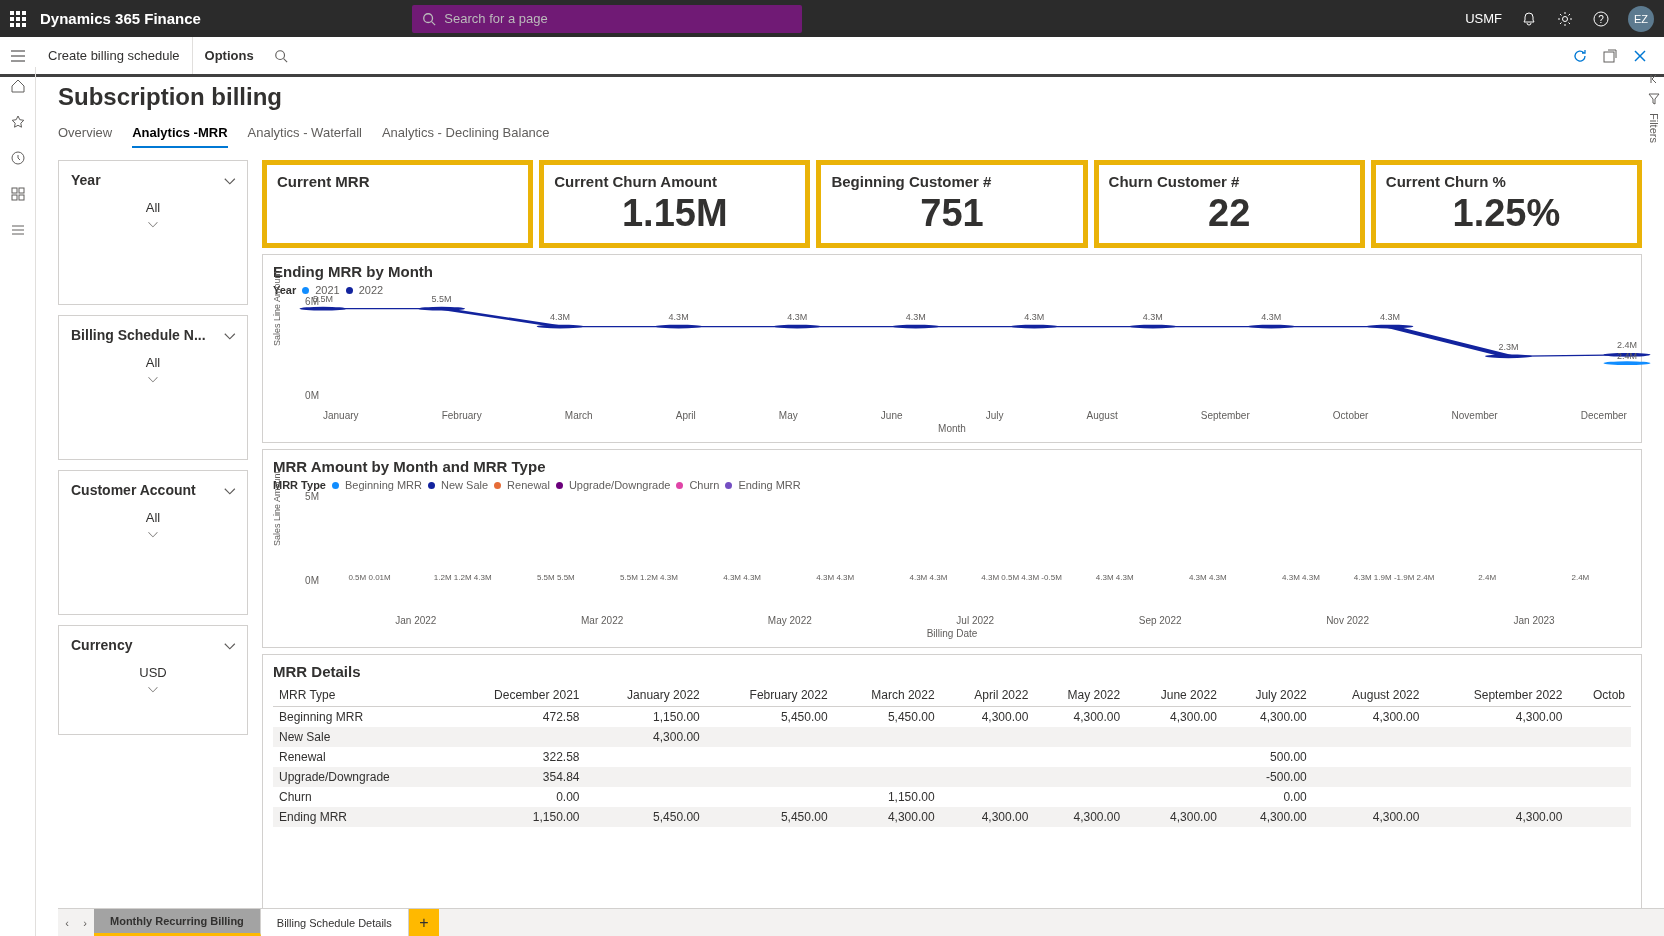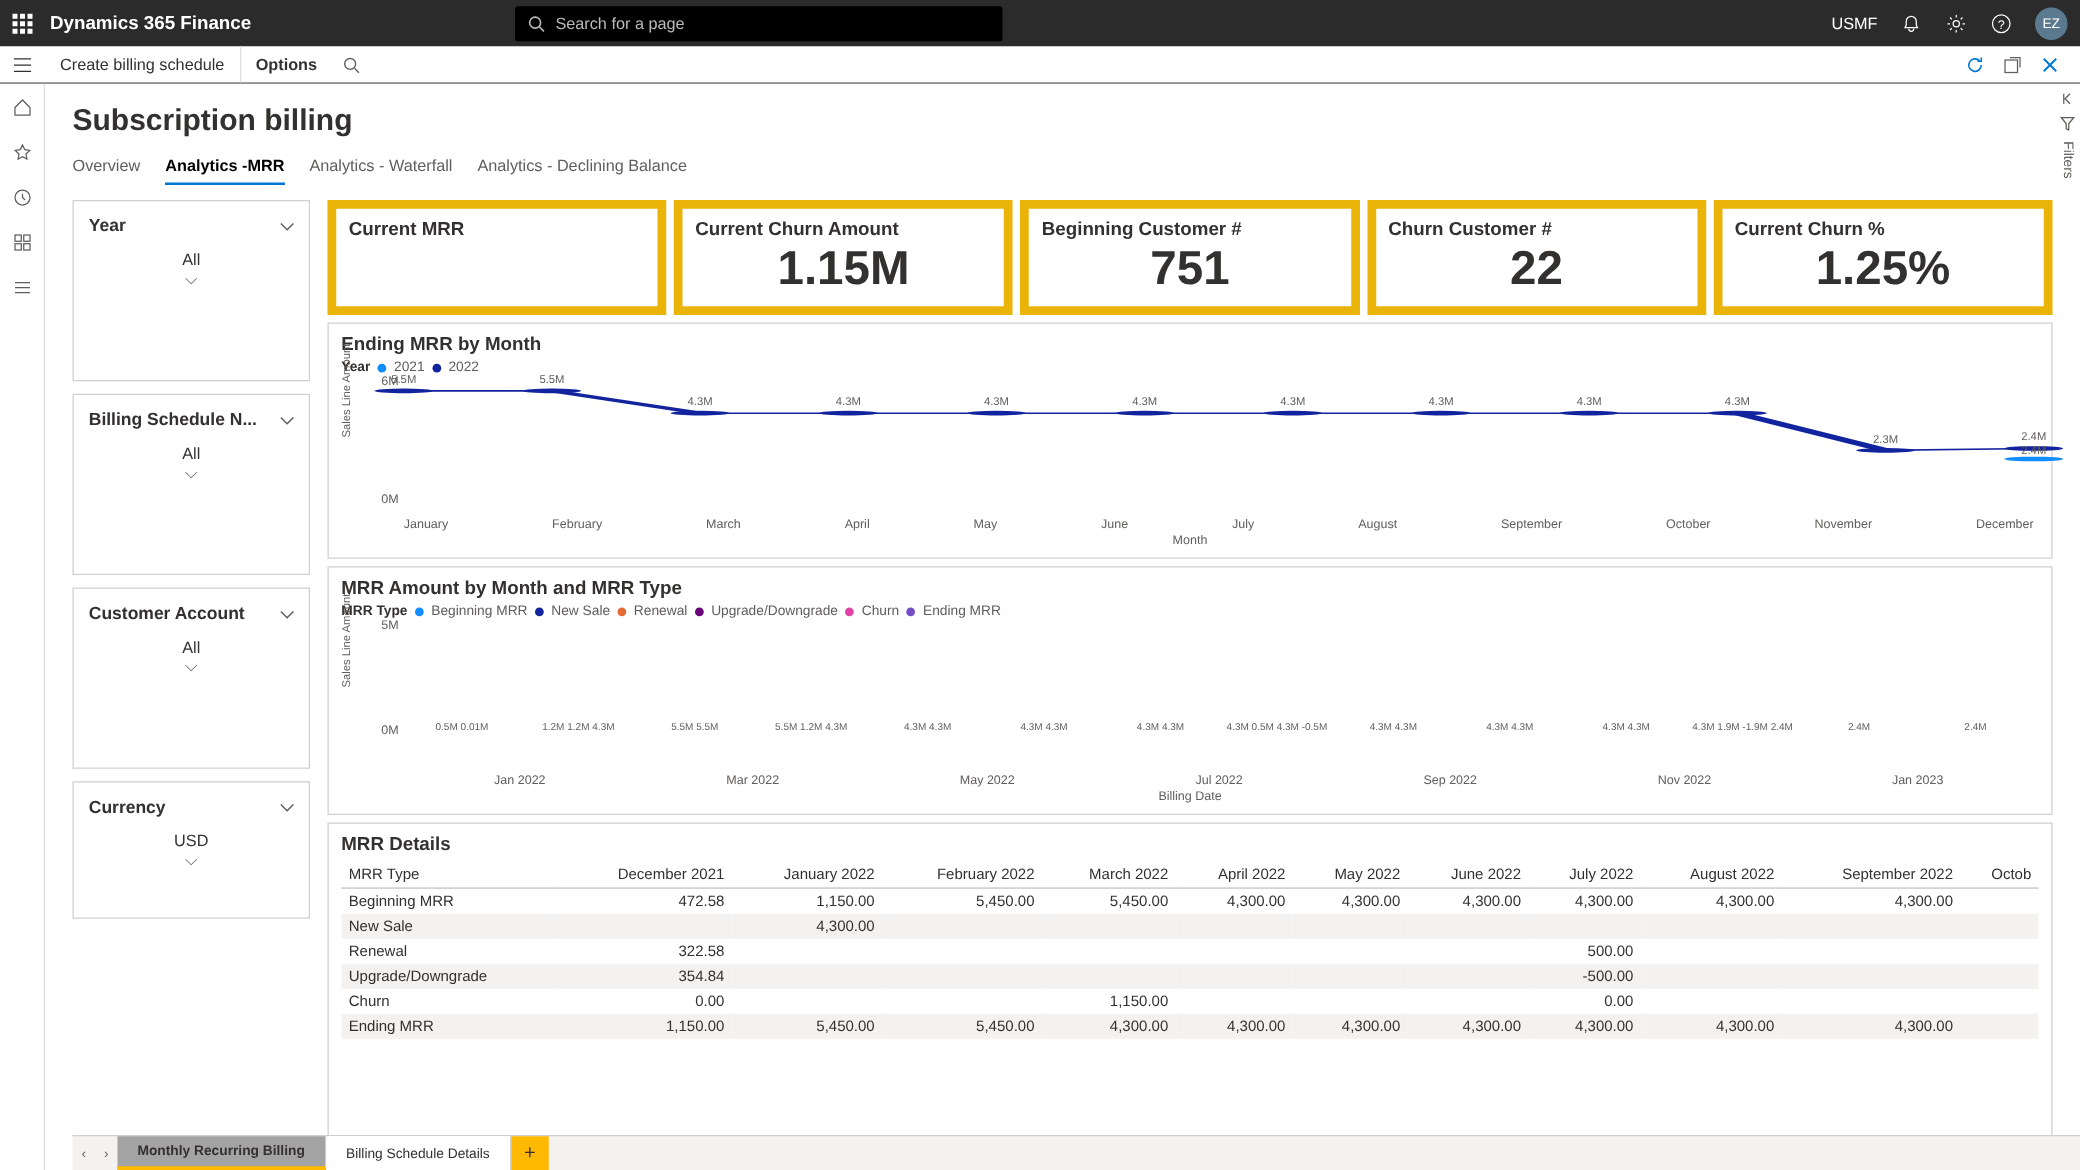--- a/index.html
+++ b/index.html
@@ -3,28 +3,28 @@
 <meta charset="utf-8">
 <style>
 * { margin: 0; padding: 0; box-sizing: border-box; font-family: 'Segoe UI', Arial, sans-serif; }
 body { background: #fff; color: #323130; font-size: 13px; overflow: hidden; }
 
 
 .topbar { height: 37px; background: #2b2b2b; color: #fff; display: flex; align-items: center; padding: 0 10px; }
 .waffle { width: 16px; height: 16px; display: grid; grid-template-columns: repeat(3,4px); grid-template-rows: repeat(3,4px); gap: 2px; margin-right: 14px; cursor: pointer; }
 .waffle span { background: #fff; }
 .app-title { font-size: 15px; font-weight: 600; }
-.search-box { margin-left: auto; margin-right: auto; width: 390px; height: 28px; background: #000000; border-radius: 2px; display: flex; align-items: center; padding: 0 10px; color: #bbb; gap: 8px; position:relative; left:-80px;}
+.search-box { margin-left: auto; margin-right: auto; width: 390px; height: 28px; background: #701a75; border-radius: 2px; display: flex; align-items: center; padding: 0 10px; color: #bbb; gap: 8px; position:relative; left:-80px;}
 .search-box svg { width: 14px; height: 14px; }
 .top-actions { display: flex; align-items: center; gap: 18px; margin-left: auto; }
 .top-actions .icon { width: 18px; height: 18px; cursor: pointer; display:flex; align-items:center; justify-content:center; }
 .avatar { width: 26px; height: 26px; border-radius: 50%; background: #5c7a8f; display: flex; align-items: center; justify-content: center; font-size: 11px; }
 
 
-.cmdbar { height: 30px; border-bottom: 1px solid #404040; display: flex; align-items: center; }
+.cmdbar { height: 40px; border-bottom: 3px solid #404040; display: flex; align-items: center; }
 .cmdbar .hamburger { width: 36px; display: flex; justify-content: center; cursor: pointer; }
 .cmdbar .cmd { padding: 0 12px; height: 100%; display: flex; align-items: center; border-right: 1px solid #e1dfdd; cursor: pointer; font-size: 13px; }
 .cmdbar .right-cmds { margin-left: auto; display: flex; gap: 6px; padding-right: 12px; }
 .cmdbar .right-cmds span { cursor: pointer; padding: 4px; }
 
 
 .leftrail { position: absolute; left: 0; top: 67px; width: 36px; bottom: 0; border-right: 1px solid #e1dfdd; display: flex; flex-direction: column; align-items: center; padding-top: 10px; gap: 18px; }
 .leftrail .ri { width: 18px; height: 18px; cursor: pointer; display:flex; align-items:center; justify-content:center; color:#605e5c; }
 
 
@@ -37,21 +37,21 @@
 .content { display: flex; gap: 14px; height: calc(100% - 102px); }
 .filters-col { width: 190px; display: flex; flex-direction: column; gap: 10px; }
 .filter-card { border: 1px solid #d2d0ce; padding: 10px 12px; height: 145px; }
 .filter-card:last-child { height: 110px; }
 .filter-title-row { display: flex; justify-content: space-between; align-items: center; font-weight: 600; font-size: 14px; margin-bottom: 8px; }
 .filter-drop { border-bottom: 0; padding: 4px 0; display: flex; justify-content: space-between; align-items: center; color: #323130; font-size: 13px; flex-direction: column; }
 .chev { color: #605e5c; }
 
 .dash-col { flex: 1; display: flex; flex-direction: column; gap: 6px; min-width: 0; }
 .kpi-row { display: flex; gap: 6px; }
-.kpi { flex: 1; border: 7px solid #eab308; padding: 8px 10px; }
+.kpi { flex: 1; border: 5px solid #eab308; padding: 8px 10px; }
 .kpi-label { font-size: 15px; font-weight: 600; }
 .kpi-value { font-size: 38px; font-weight: 600; text-align: center; margin-top: 2px; }
 
 .chart-card { border: 1px solid #d2d0ce; padding: 8px 10px; position: relative; }
 .chart-title { font-size: 15px; font-weight: 600; margin-bottom: 4px; }
 .legend { font-size: 11px; color: #605e5c; display: flex; align-items: center; gap: 6px; }
 .legend .lbl { font-weight: 600; color: #323130; }
 .dot { width: 7px; height: 7px; border-radius: 50%; display: inline-block; }
 
 .line-chart { position: relative; height: 125px; margin-left: 24px; }

